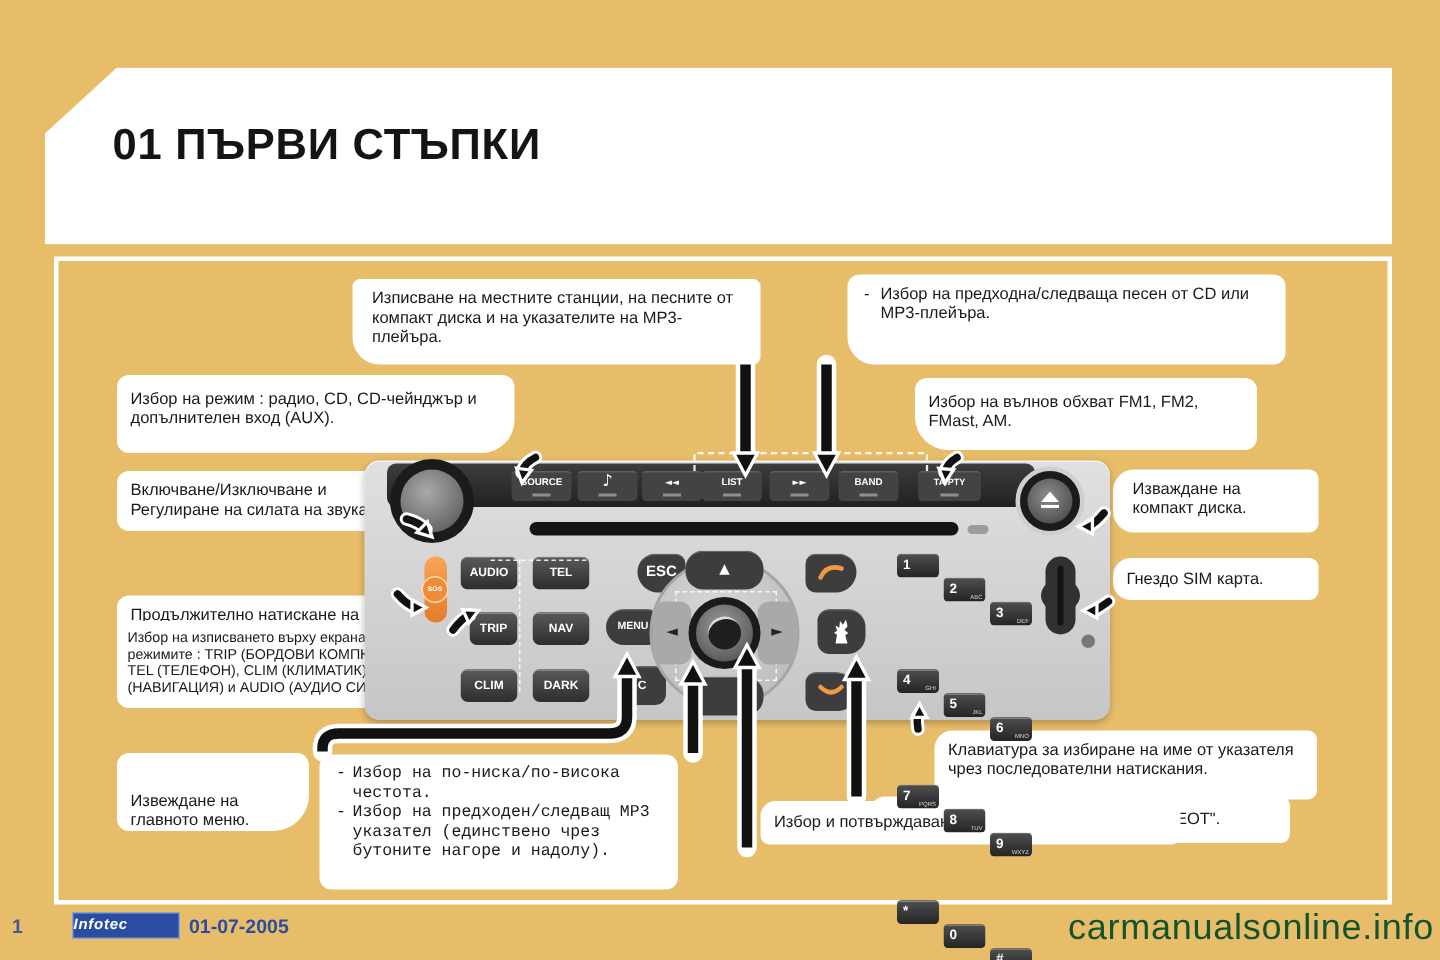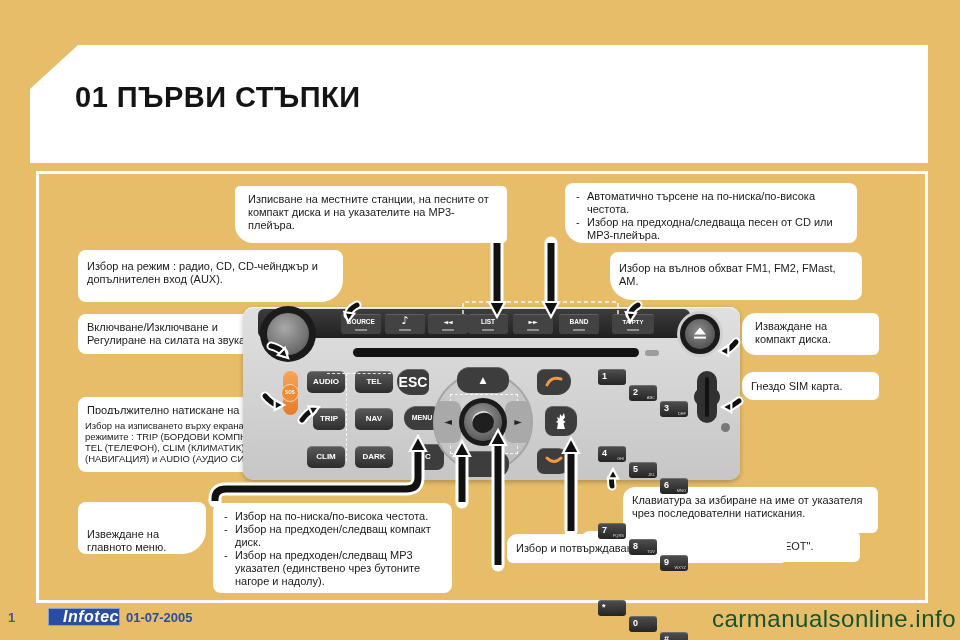--- a/index.html
+++ b/index.html
@@ -69,62 +69,60 @@
   }
   .key .d{position:absolute;left:4px;top:1px;font-size:9px;font-weight:bold;}
   .key .s{position:absolute;right:2px;bottom:1px;font-size:4px;color:#d8d8d8;}
   .simslot{left:454px;top:64px;width:20px;height:52px;border-radius:10px;background:#313131;}
   .simslot::before{content:"";position:absolute;left:-3px;top:15px;width:26px;height:22px;border-radius:50%;background:#313131;}
   .simslot::after{content:"";position:absolute;left:8px;top:6px;width:4px;height:40px;border-radius:2px;background:#121212;}
   .simdot{left:478px;top:116px;width:9px;height:9px;border-radius:50%;background:#787878;}
   
   .pagenum{left:8px;top:610px;font-size:13px;font-weight:bold;color:#44589c;}
   .brandbox{left:48px;top:608px;width:72px;height:18px;background:#2b4da1;border:1px solid #8aa0d2;box-sizing:border-box;
-    color:#fff;font-size:16px;font-weight:bold;font-style:italic;text-align:right;line-height:15px;letter-spacing:.5px;}
+    color:#fff;font-size:10px;font-weight:bold;font-style:italic;text-align:left;line-height:15px;letter-spacing:.5px;}
   .date{left:126px;top:610px;font-size:13px;font-weight:bold;color:#2b4da1;}
   .watermark{right:4px;top:605px;font-size:24px;color:#14532d;letter-spacing:.5px;}
   svg.overlay{position:absolute;left:0;top:0;pointer-events:none;}
 </style>
 </head>
 <body>
 
 <div class="abs header">
   <div class="abs title">01 ПЪРВИ СТЪПКИ</div>
 </div>
 
 <div class="abs frame"></div>
 
 <div class="abs callout" style="left:235px;top:186px;width:272px;height:57px;border-radius:5px 5px 5px 18px;padding-left:13px;">Изписване на местните станции, на песните от компакт диска и на указателите на MP3-плейъра.</div>
 
 <div class="abs callout" style="left:565px;top:183px;width:292px;height:60px;border-radius:8px 8px 8px 18px;">
   <ul class="bullets">
-    <li>Автоматично търсене на по-ниска/по-висока честота.</li>
     <li>Избор на предходна/следваща песен от CD или MP3-плейъра.</li>
   </ul>
 </div>
 
 <div class="abs callout" style="left:78px;top:250px;width:265px;height:52px;border-radius:8px 8px 22px 8px;padding-top:10px;">Избор на режим : радио, CD, CD-чейнджър и допълнителен вход (AUX).</div>
 
 <div class="abs callout" style="left:78px;top:314px;width:184px;height:40px;">Включване/Изключване и Регулиране на силата на звука.</div>
 
 <div class="abs callout" style="left:78px;top:374px;width:184px;height:52px;margin-top:23px;">Продължително натискане на бутона SOS ; обаждане по спешност.</div>
 
 <div class="abs callout" style="left:78px;top:414px;width:220px;height:58px;font-size:9.5px;line-height:11px;padding:6px 7px;">Избор на изписването върху екрана между режимите : TRIP (БОРДОВИ КОМПЮТЪР), TEL (ТЕЛЕФОН), CLIM (КЛИМАТИК), NAV (НАВИГАЦИЯ) и AUDIO (АУДИО СИСТЕМА).</div>
 
 <div class="abs callout" style="left:78px;top:502px;width:128px;height:52px;border-radius:8px 8px 24px 8px;padding-top:26px;">Извеждане на главното меню.</div>
 
-<div class="abs callout" style="left:213px;top:503px;width:239px;height:90px;border-radius:8px;">
+<div class="abs callout" style="left:213px;top:503px;width:239px;height:90px;border-radius:8px;font-family:Liberation Mono, monospace;">
   <ul class="bullets">
     <li>Избор на по-ниска/по-висока честота.</li>
-    <li>Избор на предходен/следващ компакт диск.</li>
     <li>Избор на предходен/следващ MP3 указател (единствено чрез бутоните нагоре и надолу).</li>
   </ul>
 </div>
 
-<div class="abs callout" style="left:610px;top:252px;width:252px;height:48px;border-radius:8px 8px 8px 22px;padding-top:10px;">Избор на вълнов обхват FM1, FM2, FMast, AM.</div>
+<div class="abs callout" style="left:610px;top:252px;width:228px;height:48px;border-radius:8px 8px 8px 22px;padding-top:10px;">Избор на вълнов обхват FM1, FM2, FMast, AM.</div>
 
 <div class="abs callout" style="left:742px;top:313px;width:137px;height:42px;border-radius:14px 6px 6px 14px;padding-left:13px;">Изваждане на компакт диска.</div>
 
 <div class="abs callout" style="left:742px;top:372px;width:137px;height:28px;border-radius:12px 6px 6px 12px;padding-top:8px;">Гнездо SIM карта.</div>
 
 <div class="abs callout" style="left:623px;top:487px;width:255px;height:46px;border-radius:12px 6px 6px 6px;">Клавиатура за избиране на име от указателя чрез последователни натискания.</div>
 
 <div class="abs callout" style="left:580px;top:531px;width:280px;height:31px;border-radius:10px 6px 6px 6px;padding-top:9px;">Достъп до менюто на услугите "PEUGEOT".</div>
 
 <div class="abs callout" style="left:507px;top:534px;width:280px;height:29px;border-radius:10px 6px 6px 6px;padding-top:8px;">Избор и потвърждаване.</div>
@@ -160,21 +158,21 @@
 
   <div class="abs gbtn" style="left:64px;top:64px;">AUDIO</div>
   <div class="abs gbtn" style="left:112px;top:64px;">TEL</div>
   <div class="abs gbtn" style="left:70px;top:101px;width:32px;">TRIP</div>
   <div class="abs gbtn" style="left:112px;top:101px;">NAV</div>
   <div class="abs gbtn" style="left:64px;top:139px;">CLIM</div>
   <div class="abs gbtn" style="left:112px;top:139px;">DARK</div>
   <div class="abs dashed" style="left:103px;top:66px;width:0;height:88px;border-width:0 1px 0 0;"></div>
   <div class="abs dashed" style="left:84px;top:66px;width:64px;height:0;border-width:1px 0 0 0;"></div>
 
-  <div class="abs arcbtn" style="left:154px;top:62px;width:32px;height:26px;font-size:14px;line-height:24px;border-radius:14px 8px 8px 16px;">ESC</div>
+  <div class="abs arcbtn" style="left:182px;top:62px;width:32px;height:26px;font-size:10px;line-height:24px;border-radius:14px 8px 8px 16px;">ESC</div>
   <div class="abs arcbtn" style="left:161px;top:99px;width:36px;height:24px;font-size:7px;line-height:22px;border-radius:12px 8px 8px 12px;">MENU</div>
   <div class="abs arcbtn" style="left:169px;top:137px;width:32px;height:26px;font-size:8px;line-height:24px;border-radius:16px 8px 8px 14px;">C</div>
 
   <div class="abs dpad"></div>
   <div class="abs dashed" style="left:207px;top:87px;width:66px;height:58px;"></div>
   <div class="abs arcbtn glyph" style="left:214px;top:60px;width:52px;height:26px;font-size:9px;line-height:25px;border-radius:12px;">▲</div>
   <div class="abs arcbtn" style="left:214px;top:144px;width:52px;height:26px;border-radius:12px;"></div>
   <div class="abs dzone glyph" style="left:192px;top:94px;width:26px;height:42px;font-size:10px;line-height:42px;">◄</div>
   <div class="abs dzone glyph" style="left:262px;top:94px;width:26px;height:42px;font-size:10px;line-height:42px;">►</div>
   <div class="abs knob" style="left:216px;top:91px;width:48px;height:48px;">

